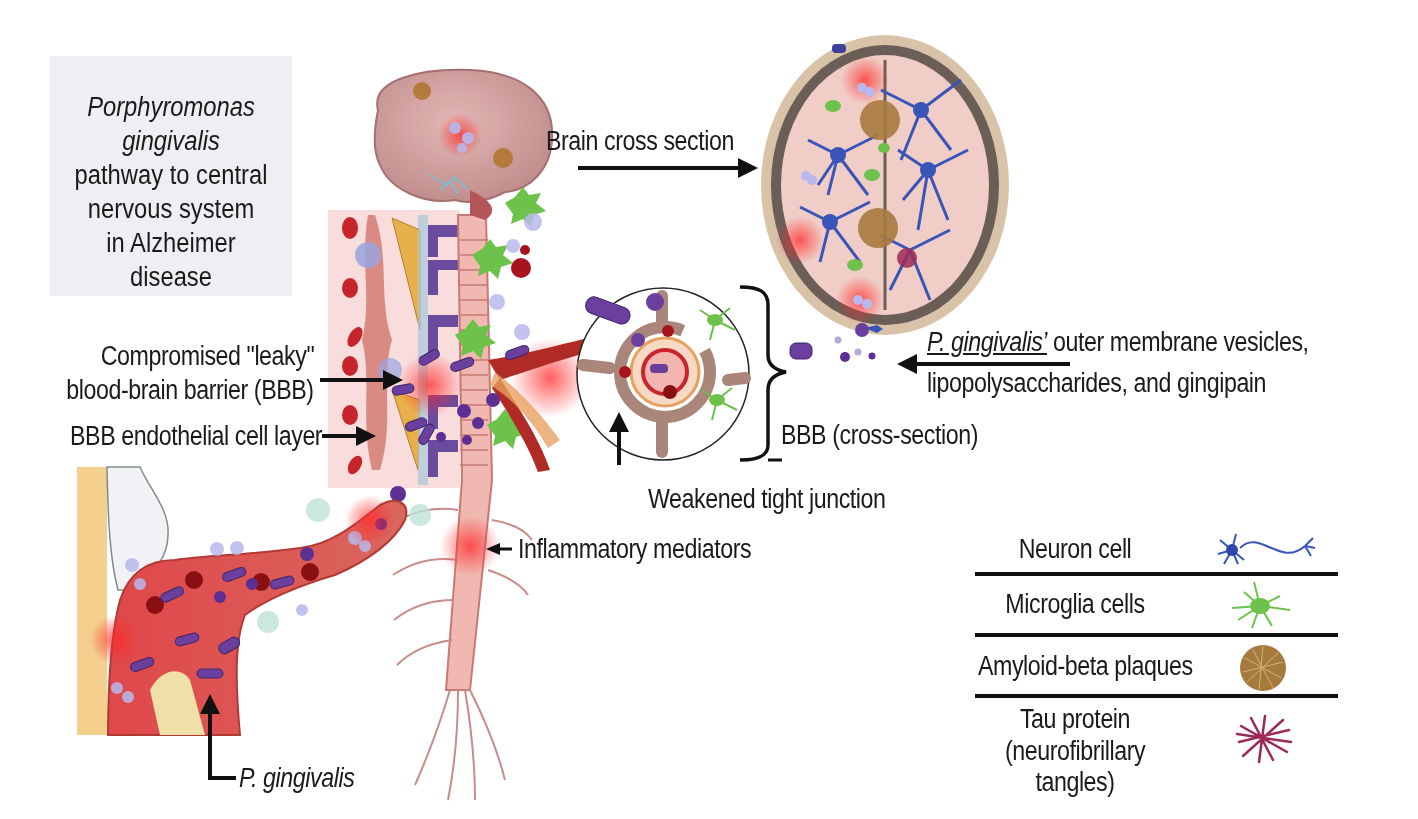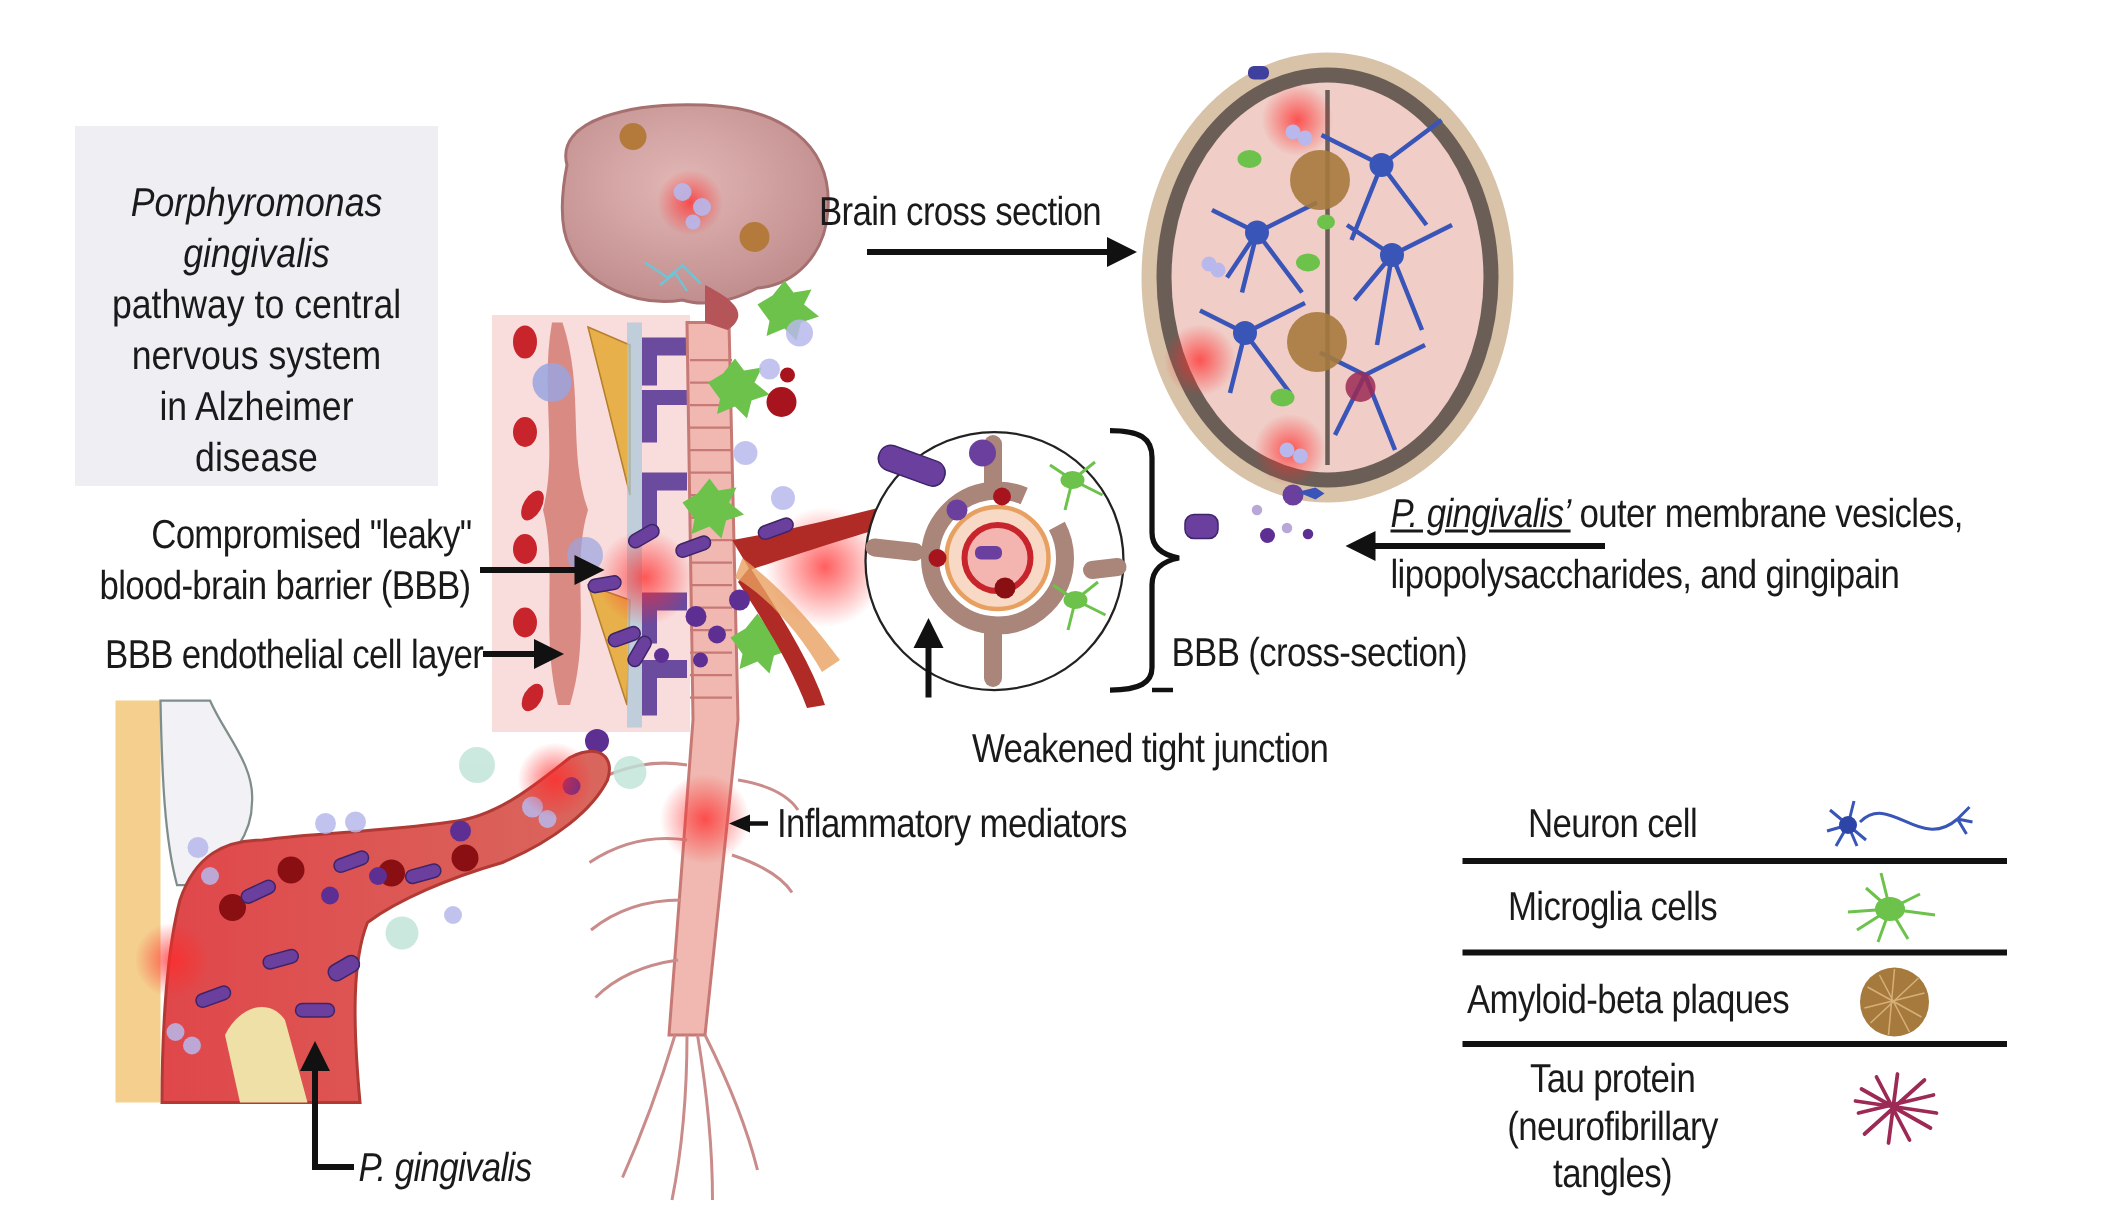--- a/index.html
+++ b/index.html
@@ -1,17 +1,17 @@
 <!DOCTYPE html>
 <html><head>
 <meta charset="utf-8">
 <style>
   html,body{margin:0;padding:0;background:#ffffff;}
   body{width:1418px;height:819px;position:relative;overflow:hidden;font-family:"Liberation Sans","DejaVu Sans",sans-serif;color:#1a1a1a;}
-  .abs{position:absolute;margin-top:28px;}
+  .abs{position:absolute;}
   .lbl{position:absolute;font-size:27px;line-height:32px;white-space:nowrap;letter-spacing:-0.5px;transform:scaleX(0.86);transform-origin:left top;}
   .lbl.r{transform-origin:right top;text-align:right;}
   .lbl.c{transform-origin:center top;text-align:center;}
   .it{font-style:italic;}
   #title-box{left:50px;top:56px;width:242px;height:240px;background:#eeeef3;}
   #title-text{position:absolute;left:0;top:34px;width:242px;text-align:center;font-size:27px;line-height:34px;transform:scaleX(0.88);transform-origin:center top;}
   svg{position:absolute;left:0;top:0;}
   .legend-line{position:absolute;left:975px;width:363px;height:4px;background:#111;}
 </style>
 </head>

